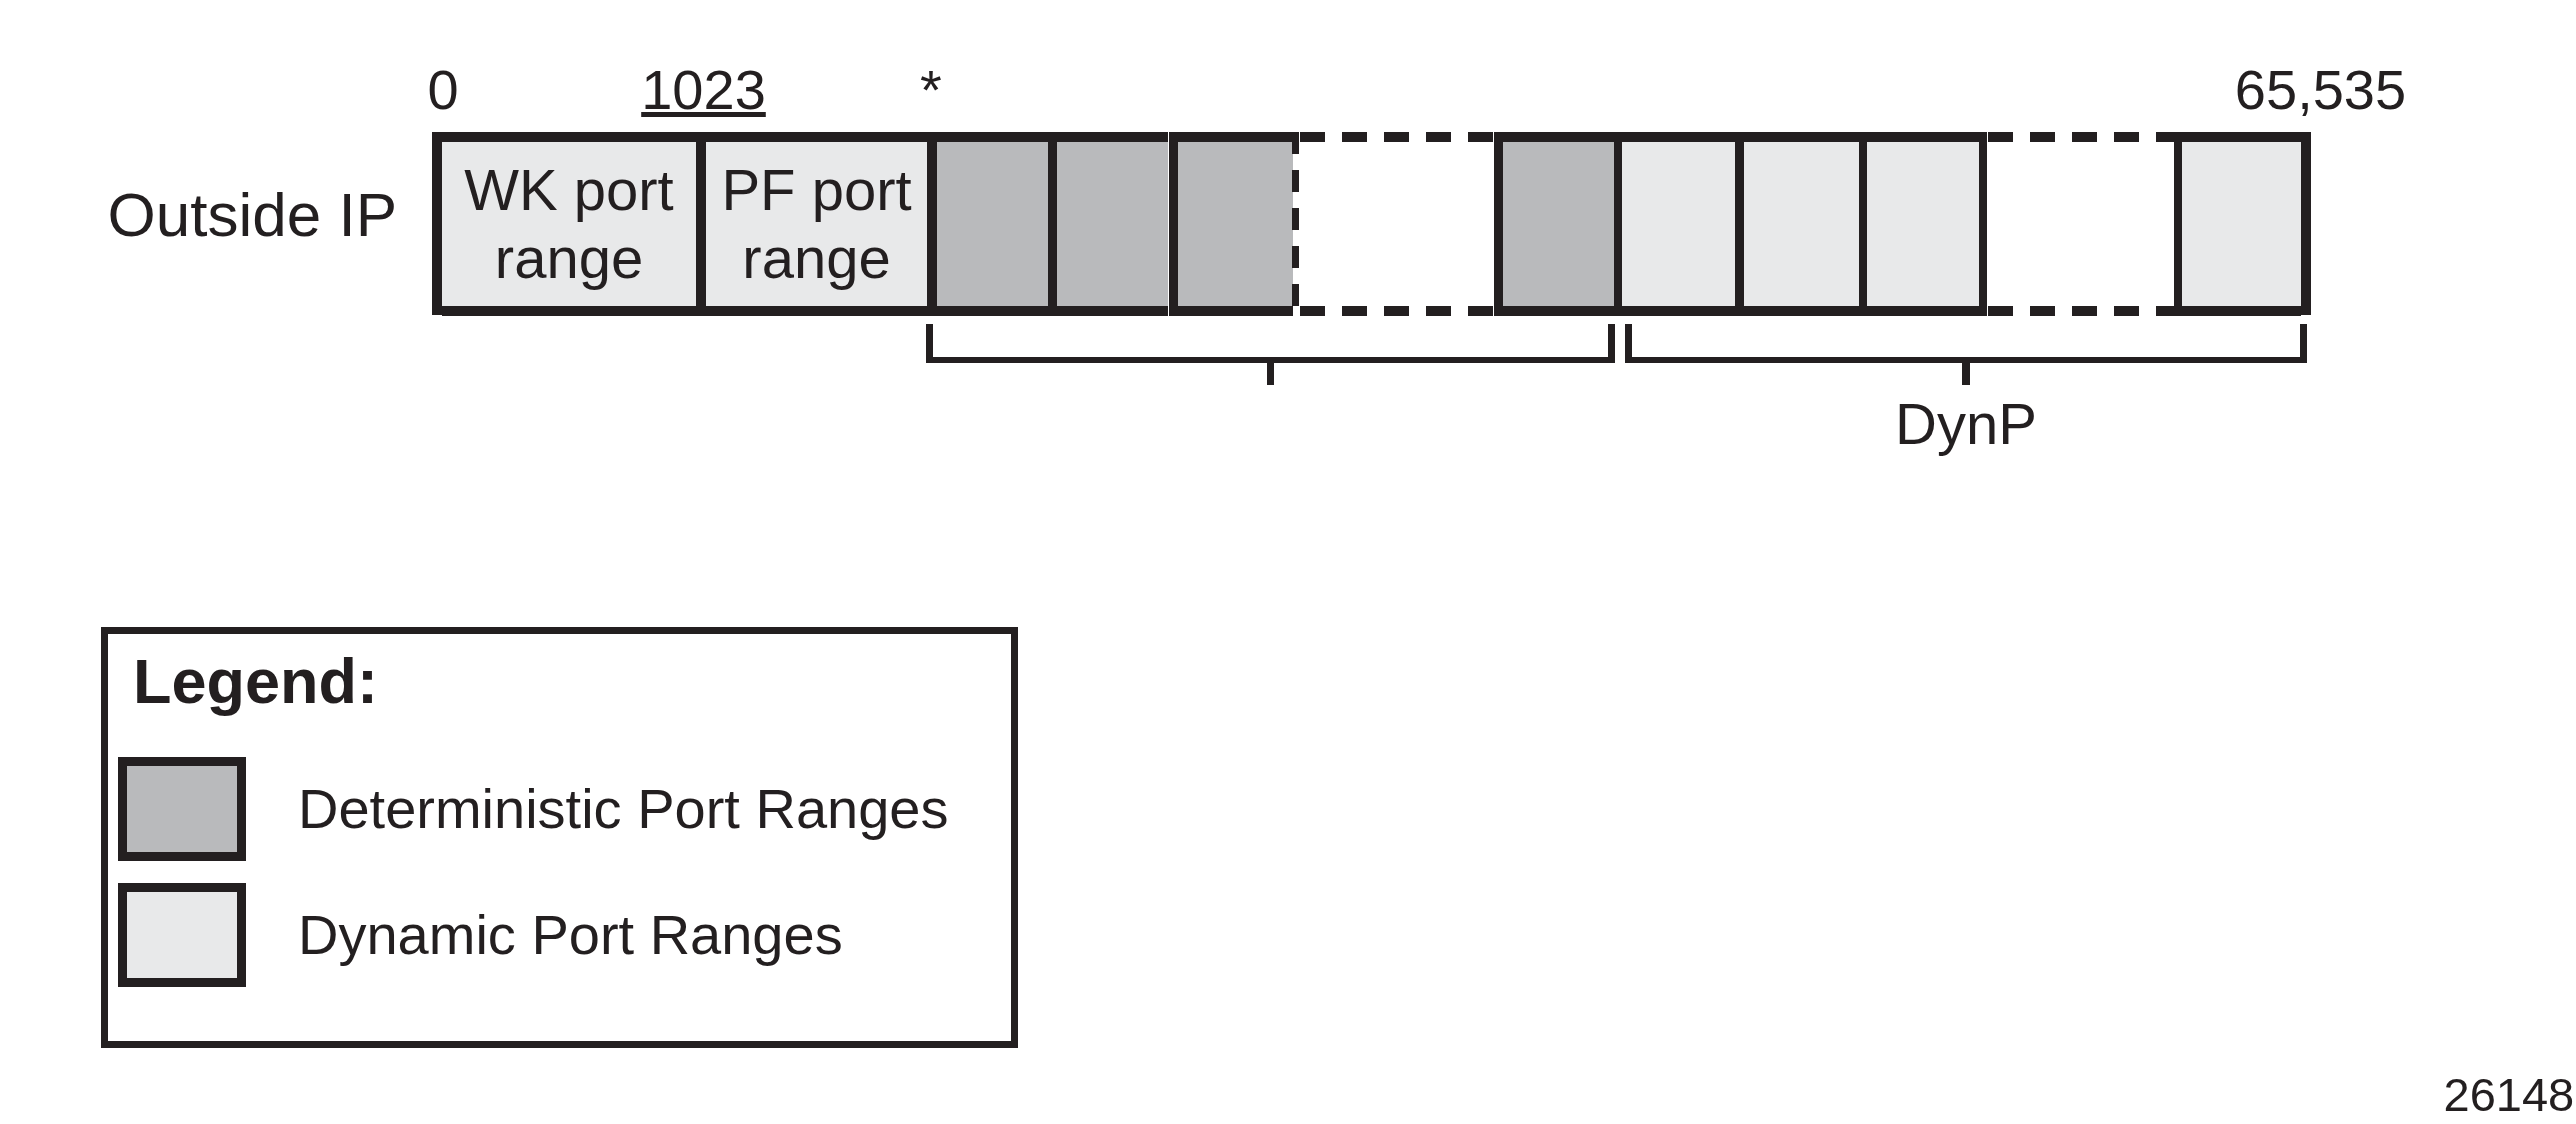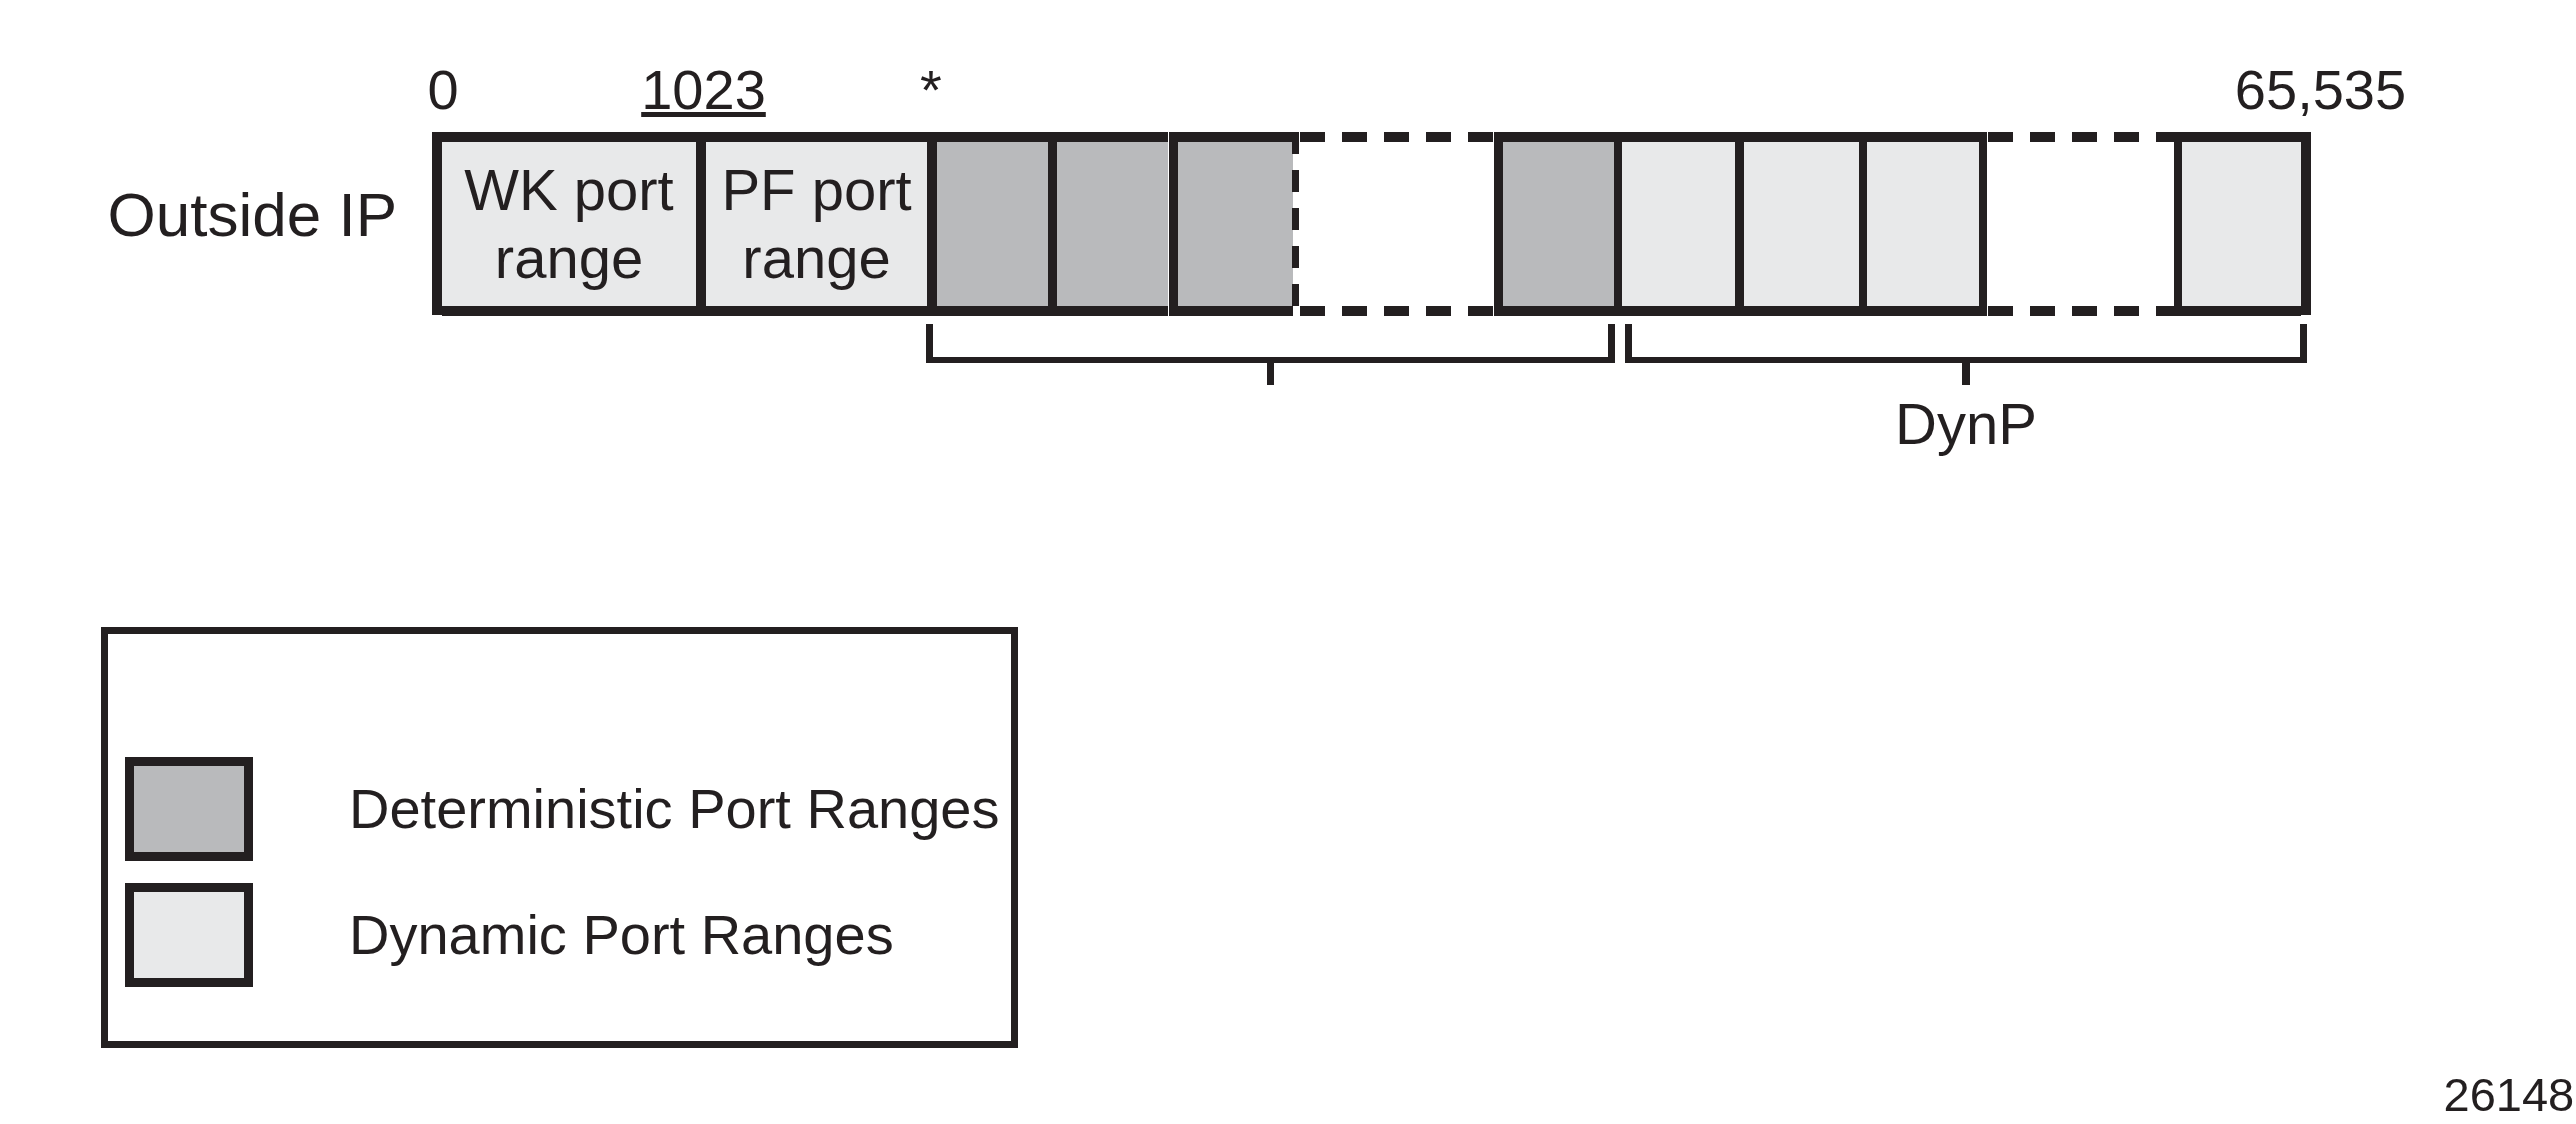--- a/index.html
+++ b/index.html
@@ -29,21 +29,21 @@
   .btick  { position:absolute; top:0; width:7.2px; height:39px; background:var(--ink); }
   .btick.bl { left:0; } .btick.br { right:0; }
   .bline  { position:absolute; left:0; right:0; top:33px; height:6.3px; background:var(--ink); }
   .bctick { position:absolute; left:50%; margin-left:-3.6px; top:39px; width:7.2px; height:22px; background:var(--ink); }
   .blabel { position:absolute; left:0; right:0; top:71px; text-align:center; font-size:58px; line-height:1; }
 
   
   .legend { position:absolute; left:101px; top:627px; width:903px; height:407px;
             border:7.2px solid var(--ink); background:#ffffff; }
   .legend-title { position:absolute; left:25px; top:12.7px; font-size:63px; font-weight:bold; line-height:1.1; }
-  .legend-row { position:absolute; left:17px; height:104px; display:flex; align-items:center;gap:44px; }
+  .legend-row { position:absolute; left:10px; height:104px; display:flex; align-items:center; }
   .swatch { width:110px; height:86px; border:9px solid var(--ink); flex:0 0 auto; }
   .legend-label { margin-left:52px; font-size:56px; line-height:1; white-space:nowrap; }
 
   
   .fig-number { position:absolute; right:1.8px; top:1071px; font-size:47px; line-height:1; text-align:right; }
 </style>
 </head>
 <body>
 
 <div class="page">
@@ -140,20 +140,21 @@
 
   <div class="bracket" style="left:1625px;width:682px;">
     <div class="btick bl"></div>
     <div class="btick br"></div>
     <div class="bline"></div>
     <div class="bctick"></div>
     <div class="blabel">DynP</div>
   </div>
 
   <div class="legend">
+    <div class="legend-title">Legend:</div>
     <div class="legend-row" style="top:123px;">
       <div class="swatch" style="background: rgb(185, 186, 188);"></div>
       <div class="legend-label">Deterministic Port Ranges</div>
     </div>
     <div class="legend-row" style="top:249px;">
       <div class="swatch" style="background: rgb(232, 233, 234);"></div>
       <div class="legend-label">Dynamic Port Ranges</div>
     </div>
   </div>
 

